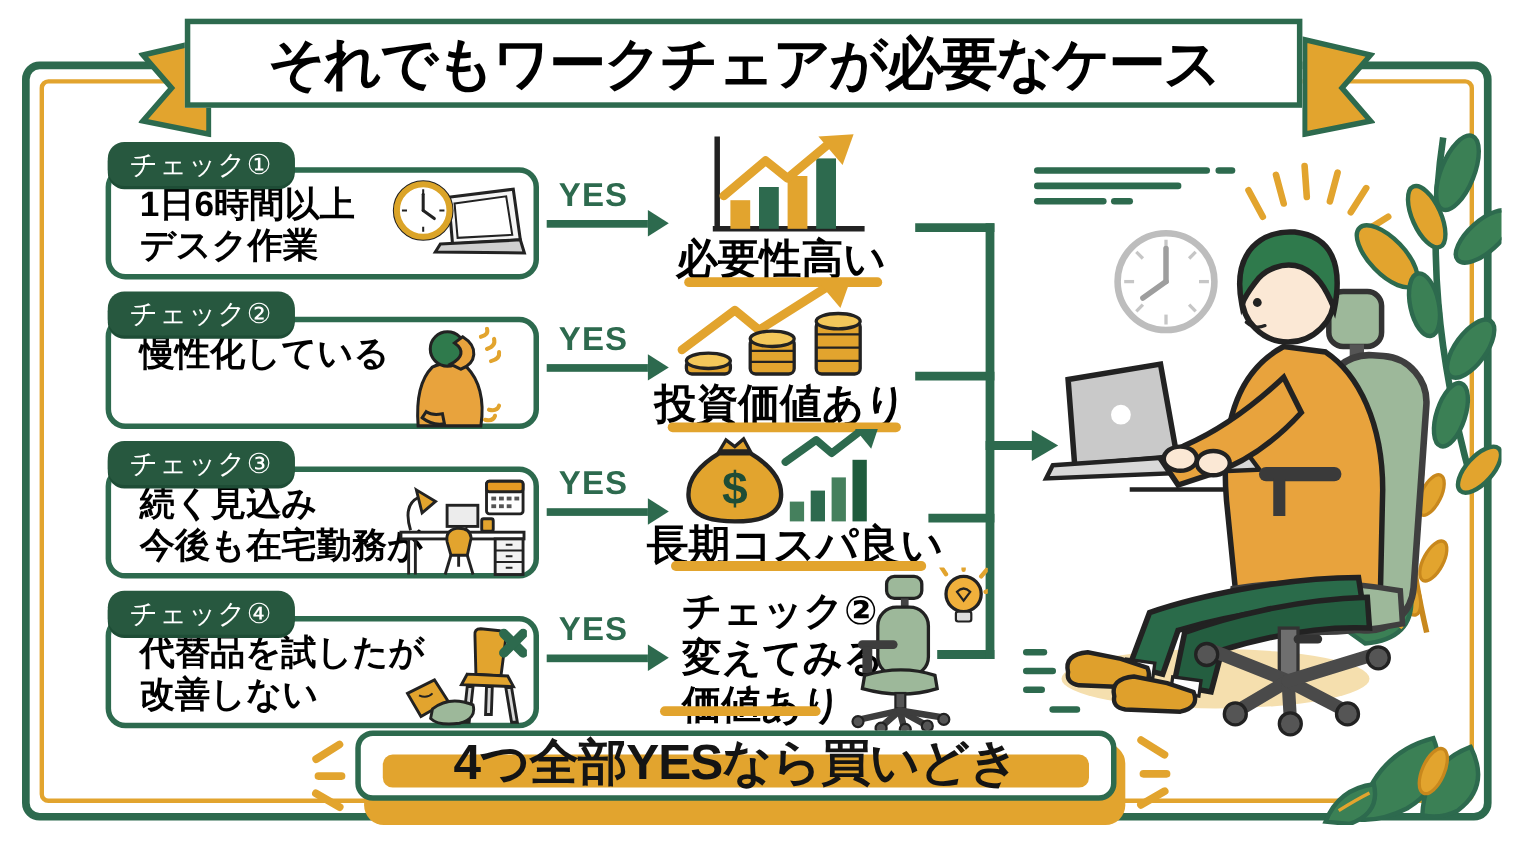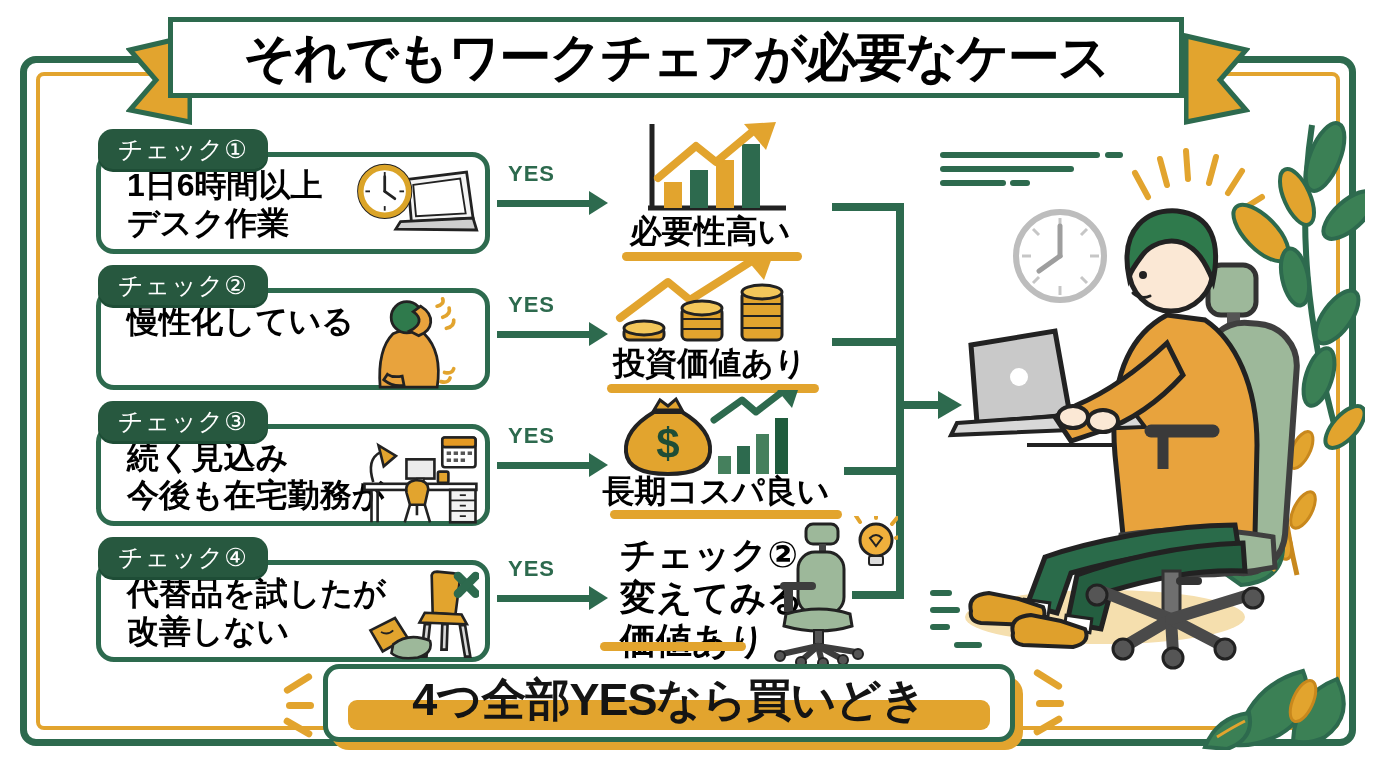--- a/index.html
+++ b/index.html
@@ -31,42 +31,42 @@
   .check-card{position:absolute; left:96px; width:394px; height:102px; background:#fff;
     border:5px solid var(--green); border-radius:18px; z-index:2;}
   .check-badge{position:absolute; left:98px; height:40px; background:var(--green-dark);
     color:#fff; border-radius:15px; padding:0 20px; display:flex; align-items:center;
     font-size:25px; font-weight:400; z-index:3; letter-spacing:1px;
     box-shadow:0 3px 0 var(--green-deep);}
   .check-text{position:absolute; left:26px; top:9px; font-size:32px; font-weight:900;
     line-height:1.2; color:#000; z-index:1;}
   .check-icon{position:absolute; right:6px; top:4px; width:126px; height:92px; z-index:1;}
   
-  .yes-label{position:absolute; left:508px; font-size:22px; font-weight:900;
+  .yes-label{position:absolute; left:508px; font-size:30px; font-weight:900;
     color:var(--green); letter-spacing:1px; z-index:2;}
   .yes-arrow{position:absolute; left:497px; width:92px; height:7px; background:var(--green); z-index:2;}
   .yes-arrow::after{content:""; position:absolute; left:92px; top:-9px;
     border-left:19px solid var(--green); border-top:12px solid transparent;
     border-bottom:12px solid transparent;}
   
-  .result-label{position:absolute; font-size:32px; font-weight:900; color:#000;
+  .result-label{position:absolute; font-size:38px; font-weight:900; color:#000;
     text-align:center; white-space:nowrap; z-index:2;}
   .result-underline{position:absolute; height:9px; background:var(--gold);
     border-radius:5px; z-index:2;}
   .result-icon{position:absolute; z-index:2;}
   .result-multiline{position:absolute; left:620px; top:534px; font-size:36px; font-weight:900;
     line-height:1.19; color:#000; z-index:2;}
   
   .connector{position:absolute; left:826px; top:196px; z-index:1;}
   
   .scene{position:absolute; left:905px; top:105px; z-index:2;}
   
   .footer-shadow{position:absolute; left:331px; top:676px; width:692px; height:74px;
     background:var(--gold); border-radius:18px; z-index:6;}
-  .footer-box{position:absolute; left:323px; top:664px; width:692px; height:78px;
+  .footer-box{position:absolute; left:323px; top:664px; width:692px; height:64px;
     background:#fff; border:5px solid var(--green); border-radius:16px; z-index:7;
     display:flex; align-items:center; justify-content:center;}
   .footer-marker{position:absolute; left:20px; right:20px; bottom:7px; height:30px;
     background:var(--gold); border-radius:9px; z-index:0;}
   .footer-text{position:relative; z-index:1; font-size:45px; font-weight:900;
     letter-spacing:-1px; margin-top:-6px; white-space:nowrap;}
   .sparkle{position:absolute; width:36px; height:7px; background:var(--gold);
     border-radius:4px; z-index:7;}
 </style>
 </head>

